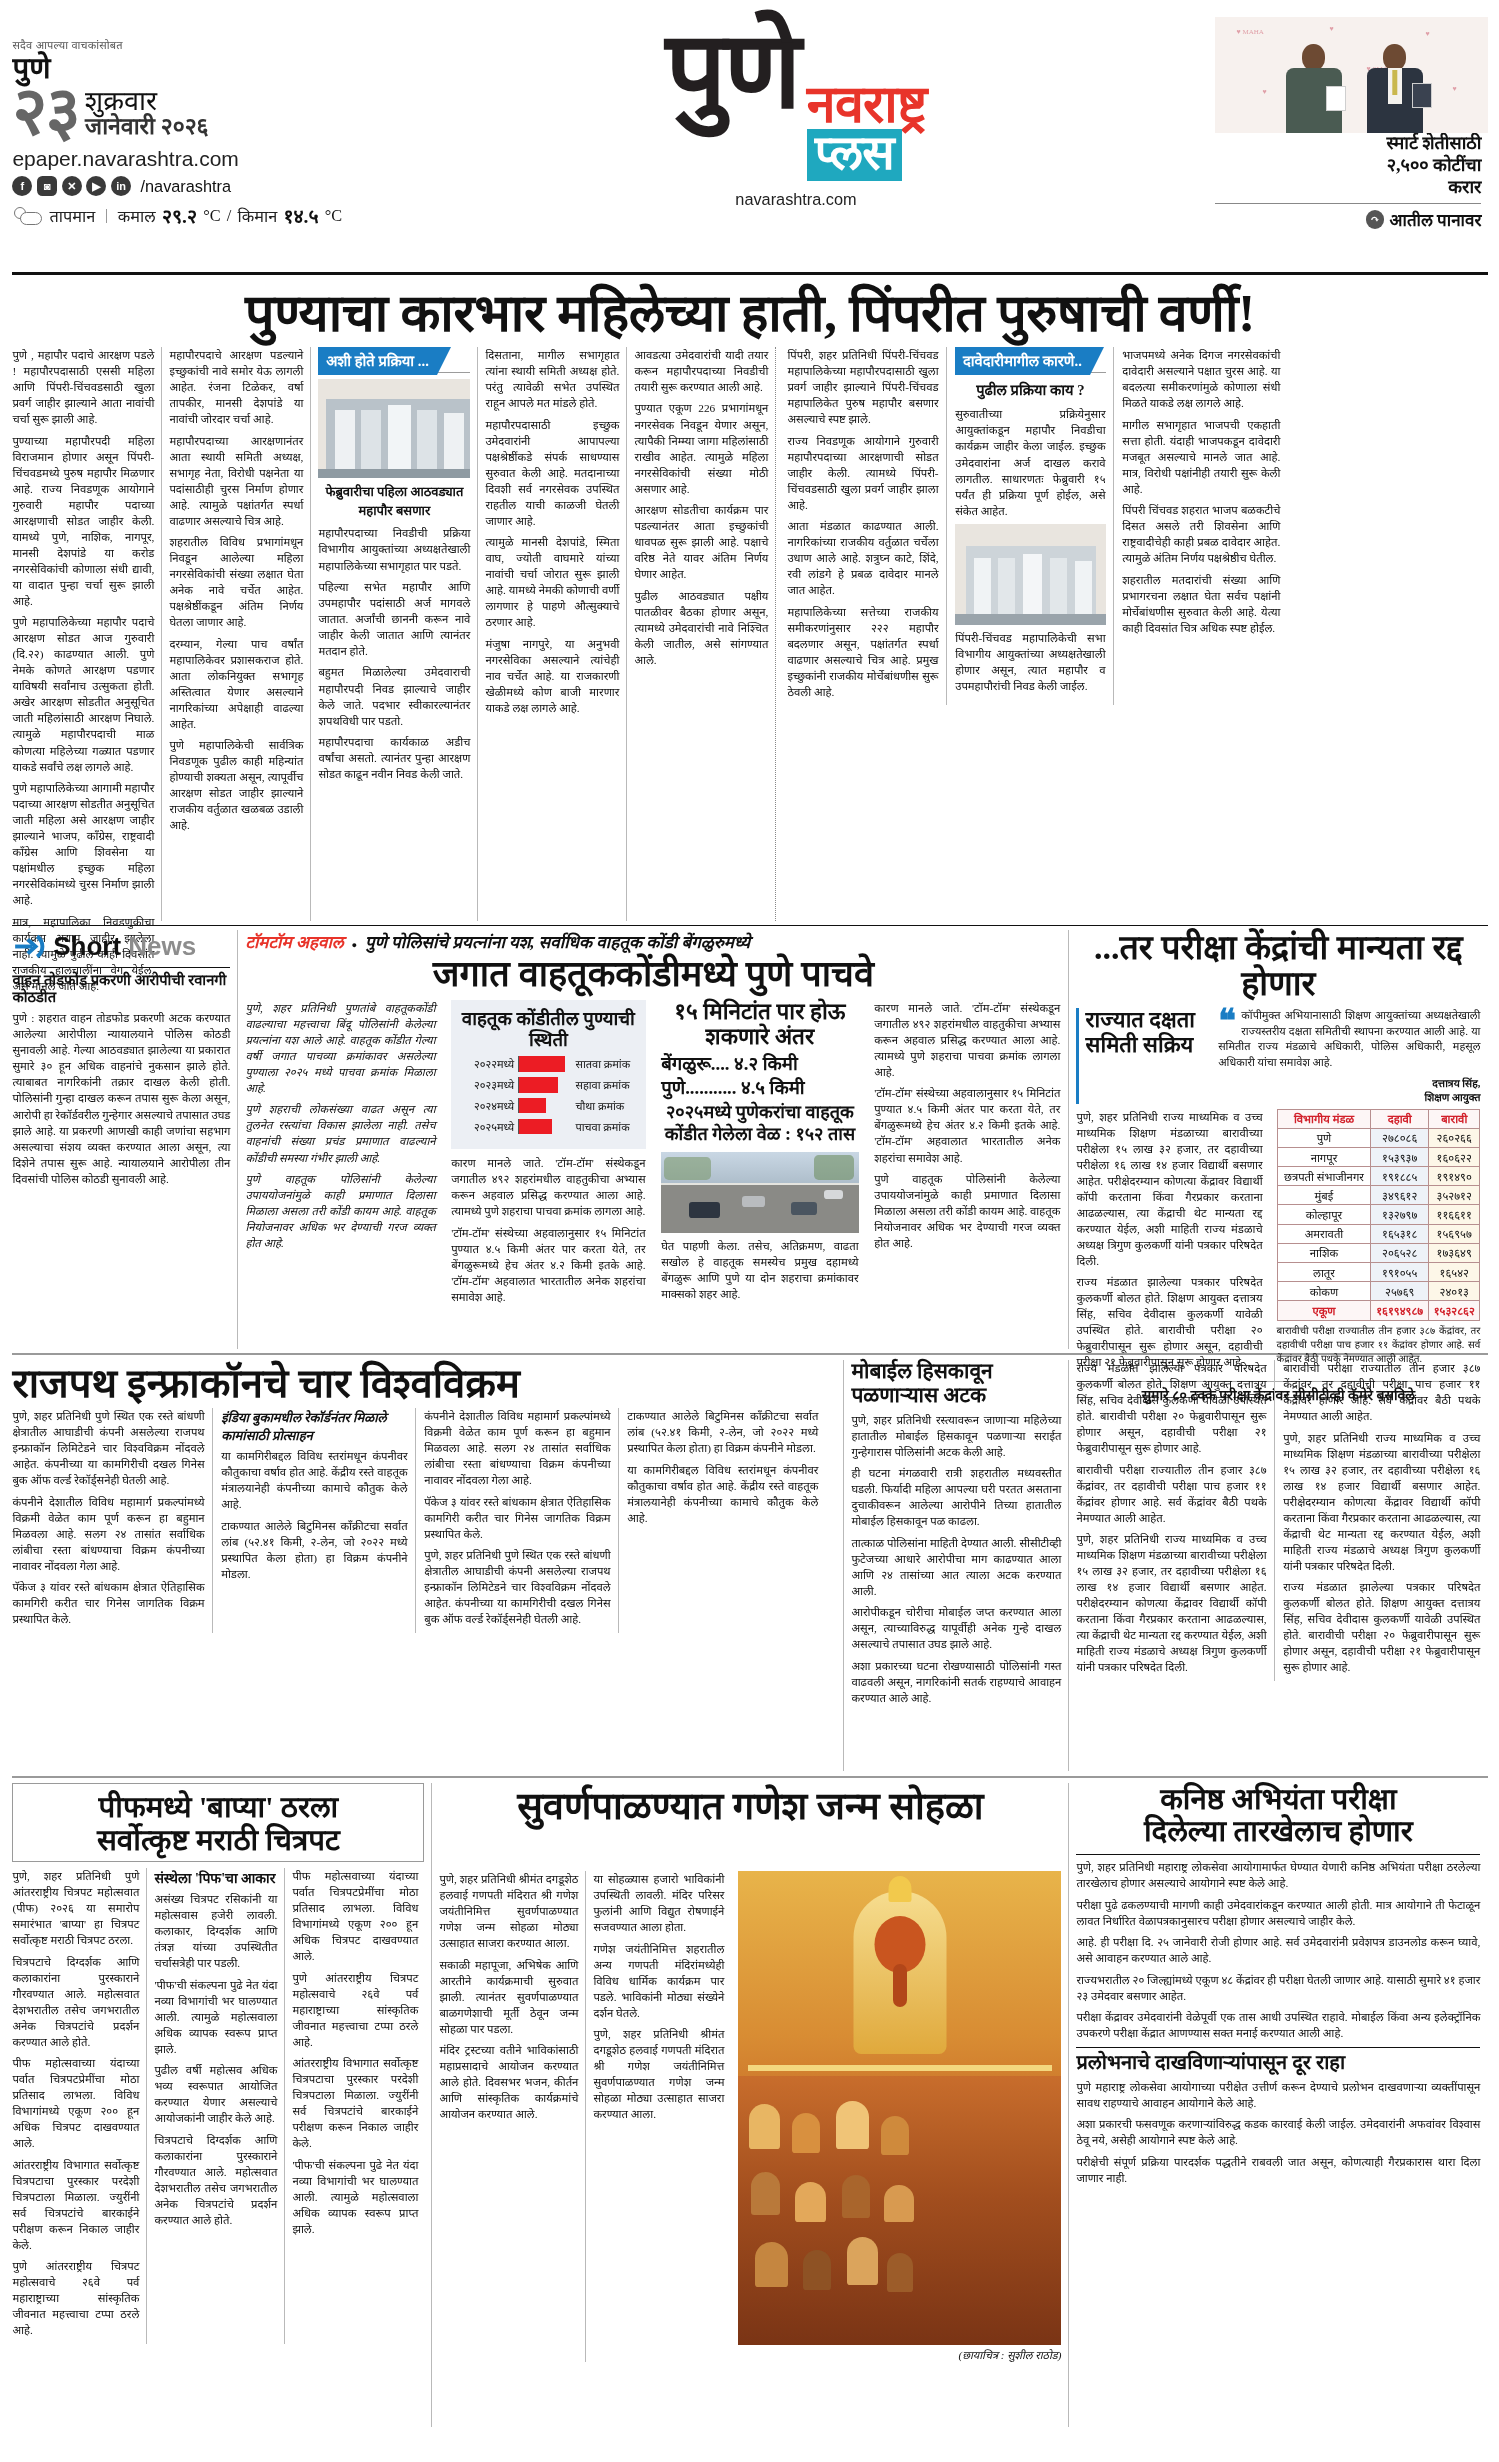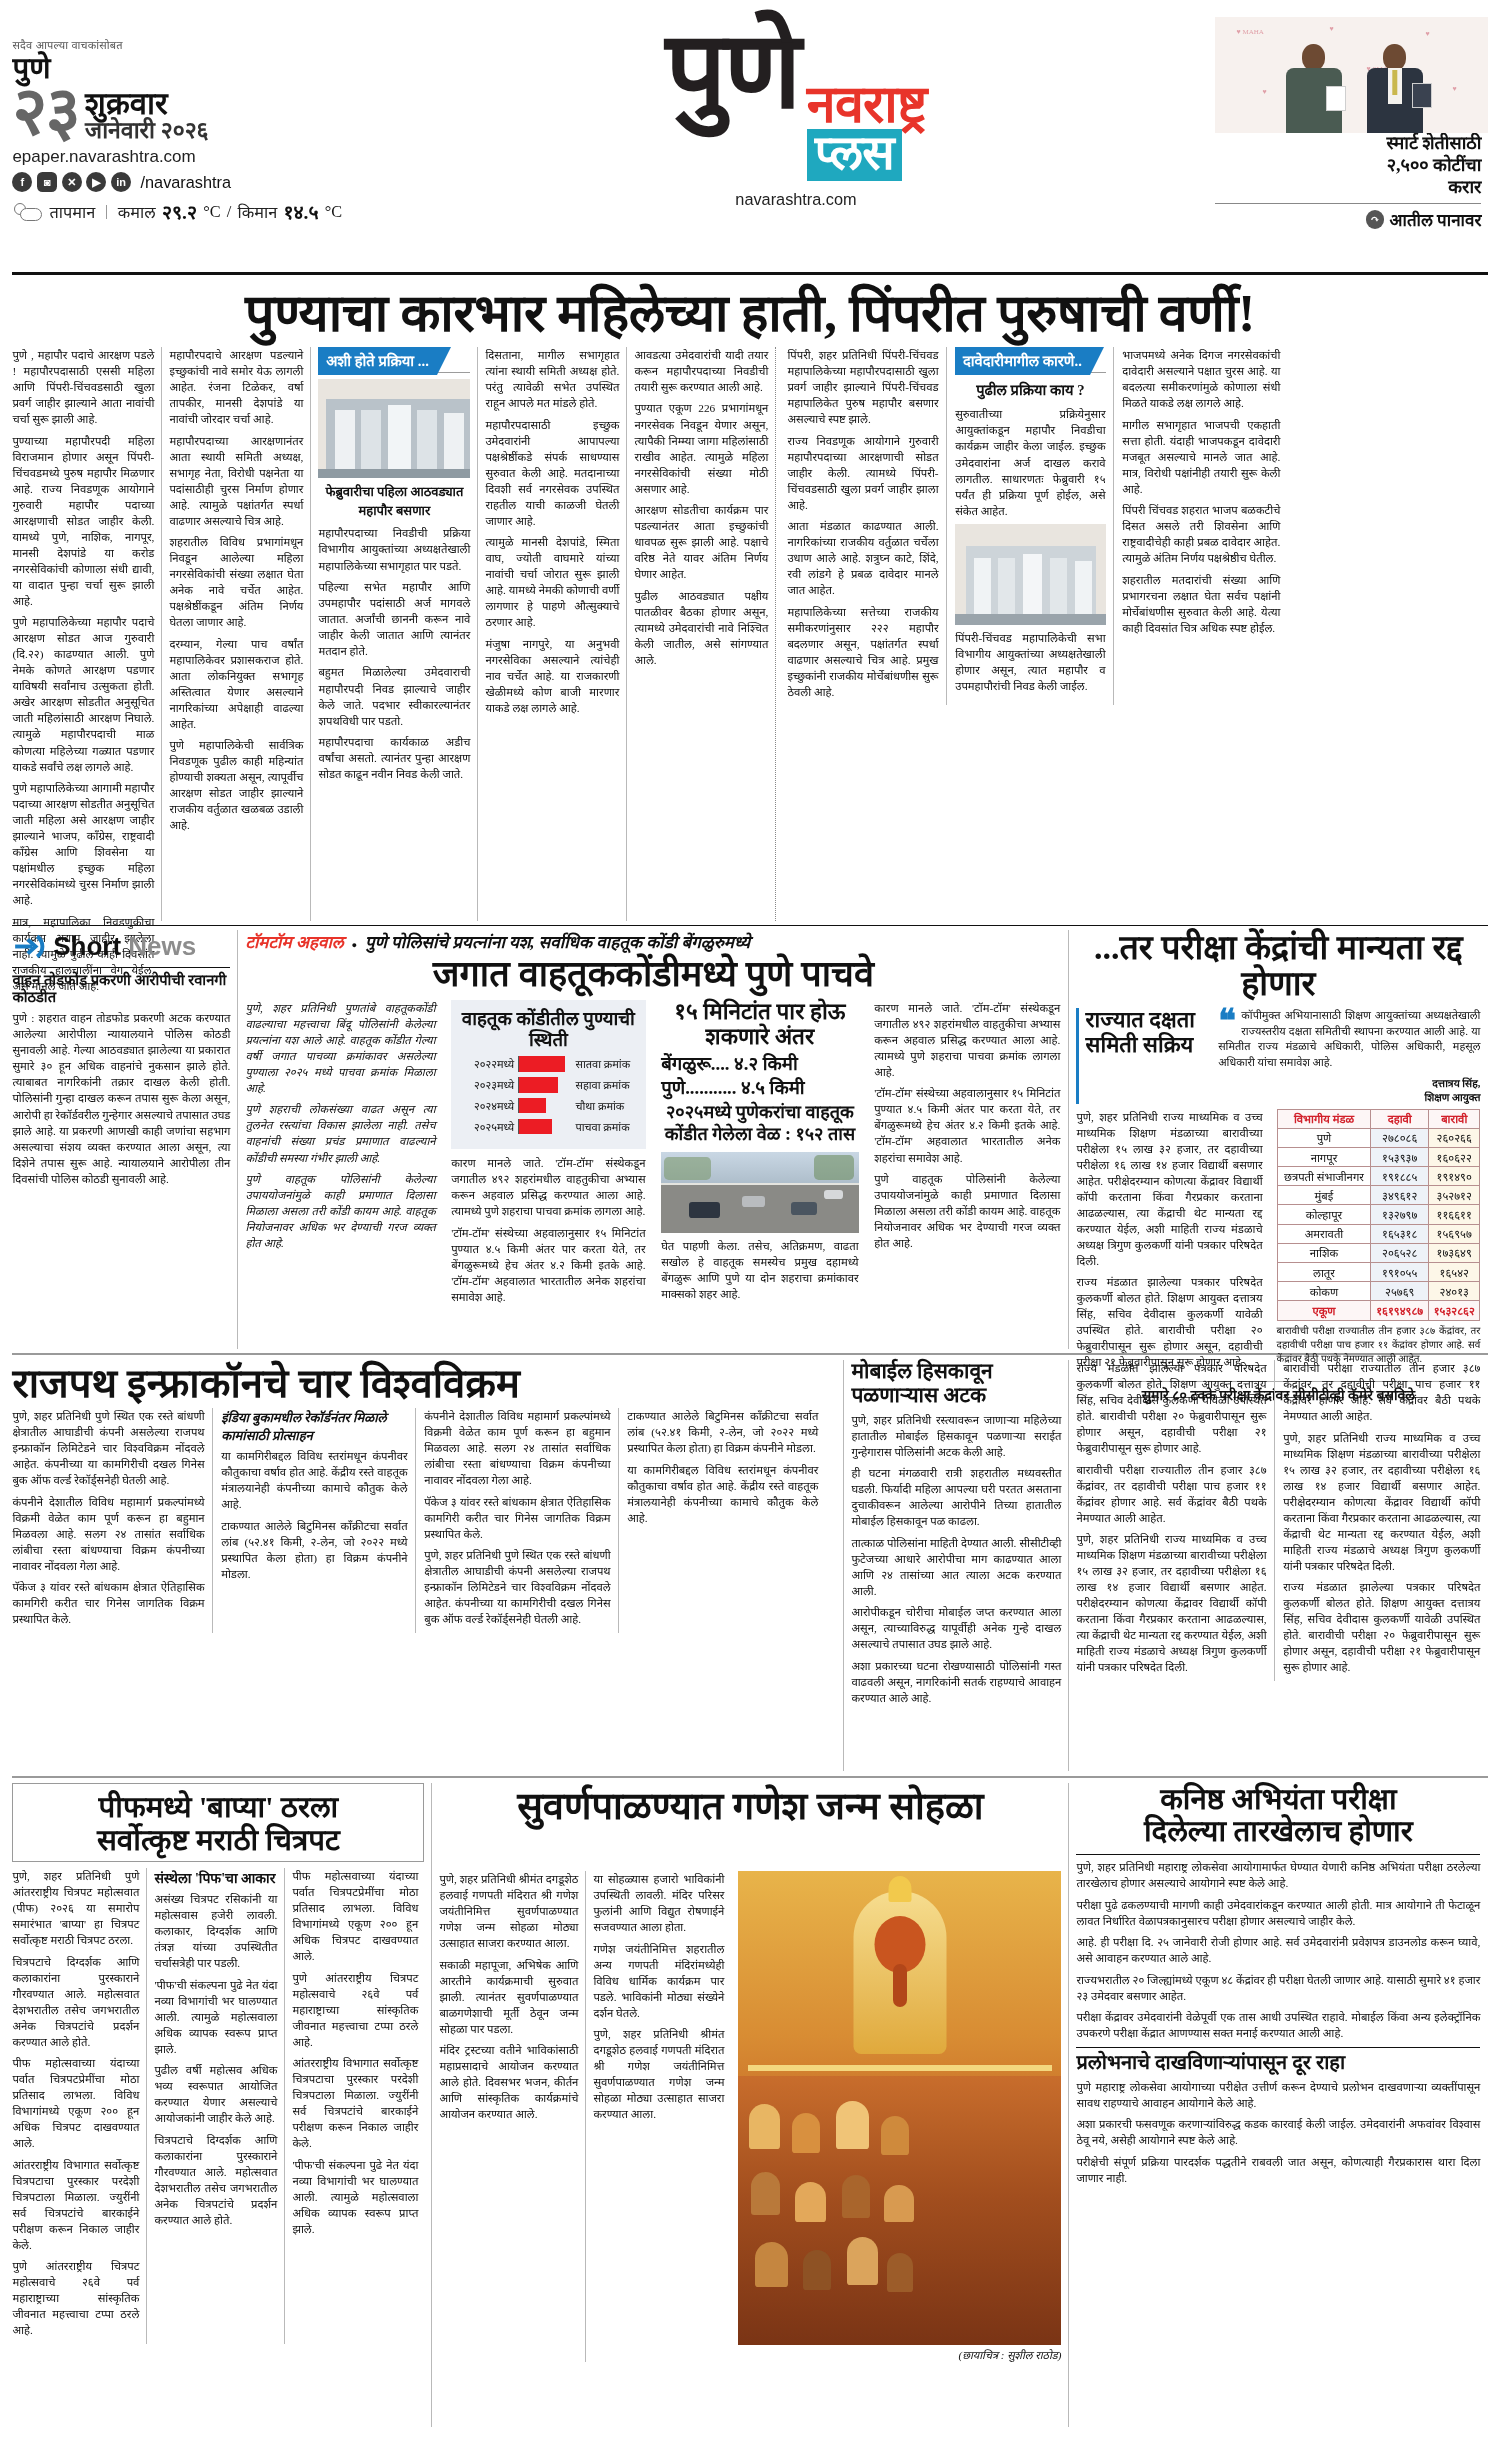--- a/index.html
+++ b/index.html
@@ -16,23 +16,23 @@
   .page { width:1500px; height:2462px; padding:11px 12.4px 0 12.4px; position:relative; }
 
   
   .masthead { display:flex; align-items:flex-start; height:256px; position:relative; }
   .mh-left { width:365px; padding-top:26px; }
   .mh-tag { font-size:11px; color:#555; font-family:"Liberation Sans",sans-serif; letter-spacing:0.2px; }
   .mh-city { font-size:29.5px; font-weight:bold; line-height:1.0; margin-top:1.6px; }
   .mh-daterow { display:flex; align-items:flex-start; margin-top:-3.1px; }
   .mh-day { font-size:67px; font-weight:bold; color:#666; line-height:.95; letter-spacing:-1.6px; }
   .mh-dcol { margin-left:6.2px; padding-top:7.8px; }
-  .mh-weekday { font-size:31px; font-weight:bold; line-height:1.0; }
+  .mh-weekday { font-size:27px; font-weight:normal; line-height:1.0; }
   .mh-month { font-size:23px; font-weight:bold; line-height:1.05; color:#333; }
-  .mh-url { font-size:17px; font-family:"Liberation Sans",sans-serif; margin-top:3.1px; color:#222; }
+  .mh-url { font-size:21px; font-family:"Liberation Sans",sans-serif; margin-top:3.1px; color:#222; }
   .mh-social { display:flex; align-items:center; gap:4.7px; margin-top:5.4px; }
   .sicon { width:20px; height:20px; border-radius:50%; background:#3a3a3a; color:#fff;
            display:flex; align-items:center; justify-content:center; font-size:11px;
            font-family:"Liberation Sans",sans-serif; font-weight:bold; }
   .sicon.sq { border-radius:5.4px; }
   .mh-handle { font-size:16.3px; font-family:"Liberation Sans",sans-serif; margin-left:4.7px; }
   .mh-temp { display:flex; align-items:center; gap:6.2px; margin-top:6.2px; font-size:16.3px; }
   .wicon { width:31px; height:23px; position:relative; }
   .wicon .sun { position:absolute; left:1.6px; top:2.3px; width:12.4px; height:12.4px; border-radius:50%;
                 border:1.9px solid #777; }

